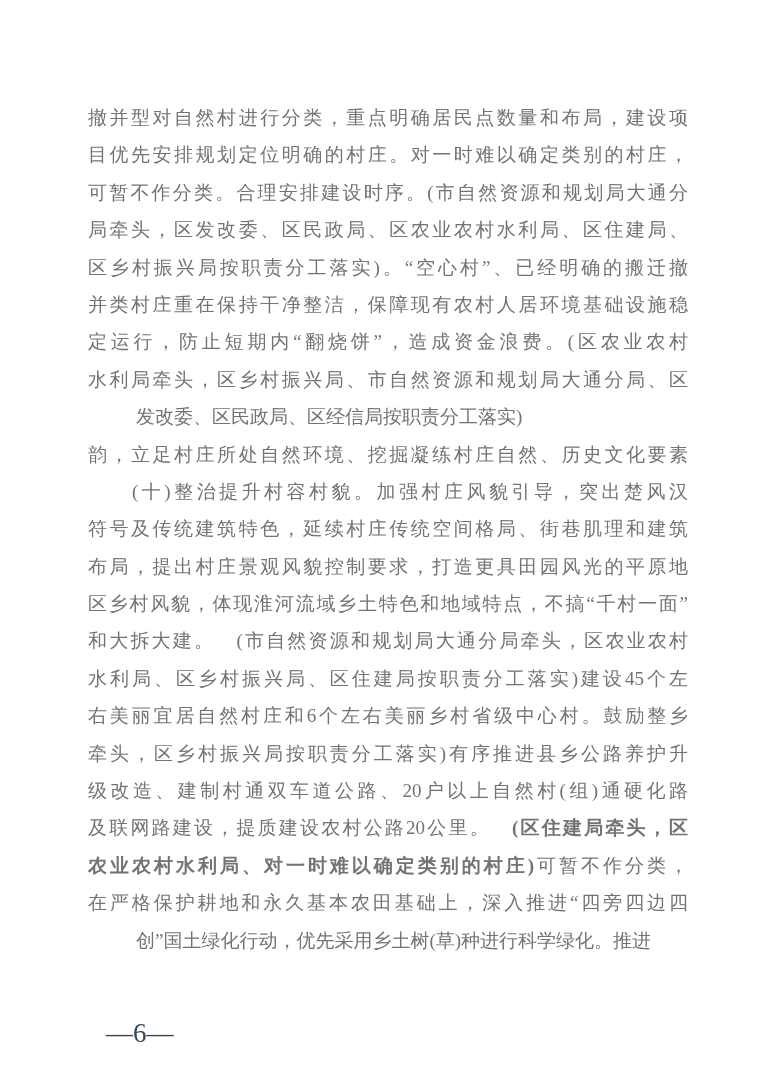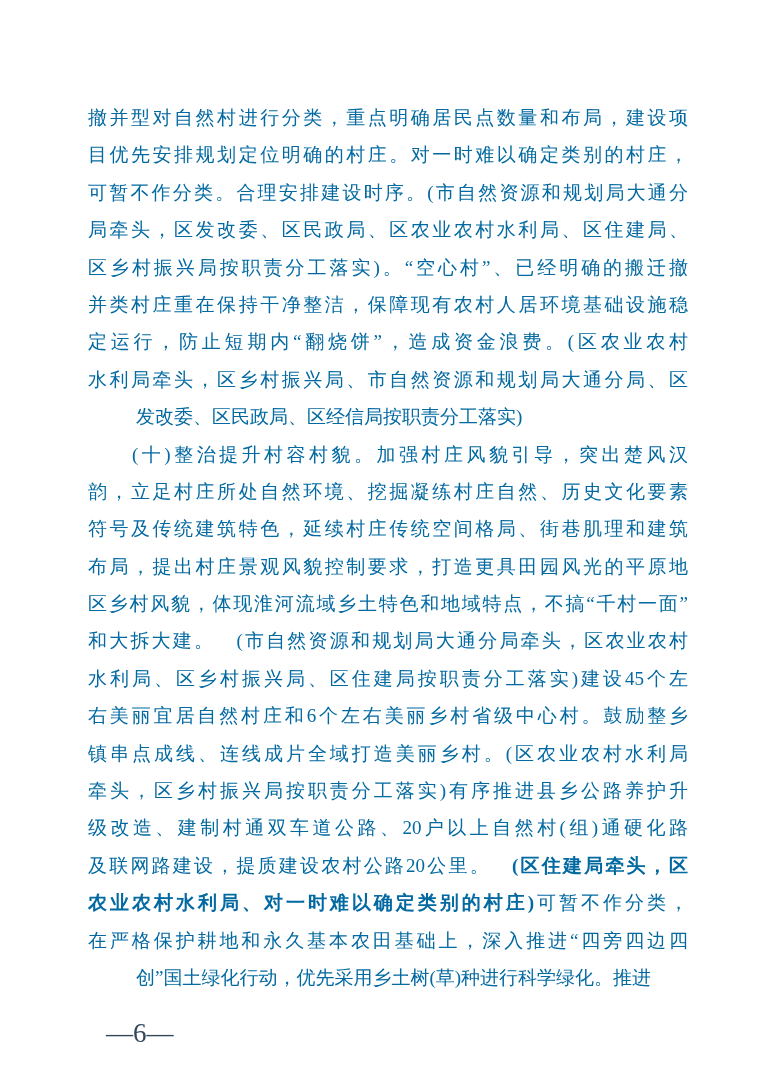--- a/index.html
+++ b/index.html
@@ -13,21 +13,21 @@
     height: 1092px;
     background: #ffffff;
     overflow: hidden;
     font-family: "Liberation Serif", "DejaVu Serif", serif;
   }
   .doc-body {
     position: absolute;
     left: 88px;
     top: 99px;
     width: 600px;
-    color: #0369a1;
+    color: #737373;
     font-size: 19px;
     line-height: 37.4px;
   }
   .paragraph { margin: 0; }
   .line {
     text-align: justify;
     text-align-last: justify;
     white-space: normal;
     height: 37.4px;
     overflow: hidden;
@@ -60,29 +60,28 @@
         <div class="line"><span>目优先安排规划定位明确的村庄。对一时难以确定类别的村庄，</span></div>
         <div class="line"><span>可暂不作分类。合理安排建设时序。(市自然资源和规划局大通分</span></div>
         <div class="line"><span>局牵头，区发改委、区民政局、区农业农村水利局、区住建局、</span></div>
         <div class="line"><span>区乡村振兴局按职责分工落实)。“空心村”、已经明确的搬迁撤</span></div>
         <div class="line"><span>并类村庄重在保持干净整洁，保障现有农村人居环境基础设施稳</span></div>
         <div class="line"><span>定运行，防止短期内“翻烧饼”，造成资金浪费。(区农业农村</span></div>
         <div class="line"><span>水利局牵头，区乡村振兴局、市自然资源和规划局大通分局、区</span></div>
         <div class="line nolast"><span>发改委、区民政局、区经信局按职责分工落实)</span></div>
       </div>
       <div class="paragraph">
+        <div class="line"><span>韵，立足村庄所处自然环境、挖掘凝练村庄自然、历史文化要素</span></div>
         <div class="line indent"><span>(十)整治提升村容村貌。加强村庄风貌引导，突出楚风汉</span></div>
-        <div class="line"><span>韵，立足村庄所处自然环境、挖掘凝练村庄自然、历史文化要素</span></div>
         <div class="line"><span>符号及传统建筑特色，延续村庄传统空间格局、街巷肌理和建筑</span></div>
         <div class="line"><span>布局，提出村庄景观风貌控制要求，打造更具田园风光的平原地</span></div>
         <div class="line"><span>区乡村风貌，体现淮河流域乡土特色和地域特点，不搞“千村一面”</span></div>
         <div class="line"><span>和大拆大建。　(市自然资源和规划局大通分局牵头，区农业农村</span></div>
         <div class="line"><span>水利局、区乡村振兴局、区住建局按职责分工落实)建设45个左</span></div>
         <div class="line"><span>右美丽宜居自然村庄和6个左右美丽乡村省级中心村。鼓励整乡</span></div>
-        <div class="line"><span>镇串点成线、连线成片全域打造美丽乡村。(区农业农村水利局</span></div>
         <div class="line"><span>牵头，区乡村振兴局按职责分工落实)有序推进县乡公路养护升</span></div>
         <div class="line"><span>级改造、建制村通双车道公路、20户以上自然村(组)通硬化路</span></div>
         <div class="line"><span>及联网路建设，提质建设农村公路20公里。　</span><span class="bold">(区住建局牵头，区</span></div>
         <div class="line"><span class="bold">农业农村水利局、对一时难以确定类别的村庄)</span><span>可暂不作分类，</span></div>
         <div class="line"><span>在严格保护耕地和永久基本农田基础上，深入推进“四旁四边四</span></div>
         <div class="line nolast"><span>创”国土绿化行动，优先采用乡土树(草)种进行科学绿化。推进</span></div>
       </div>
     </div>
   <div class="page-number">—6—</div>
 </div>

